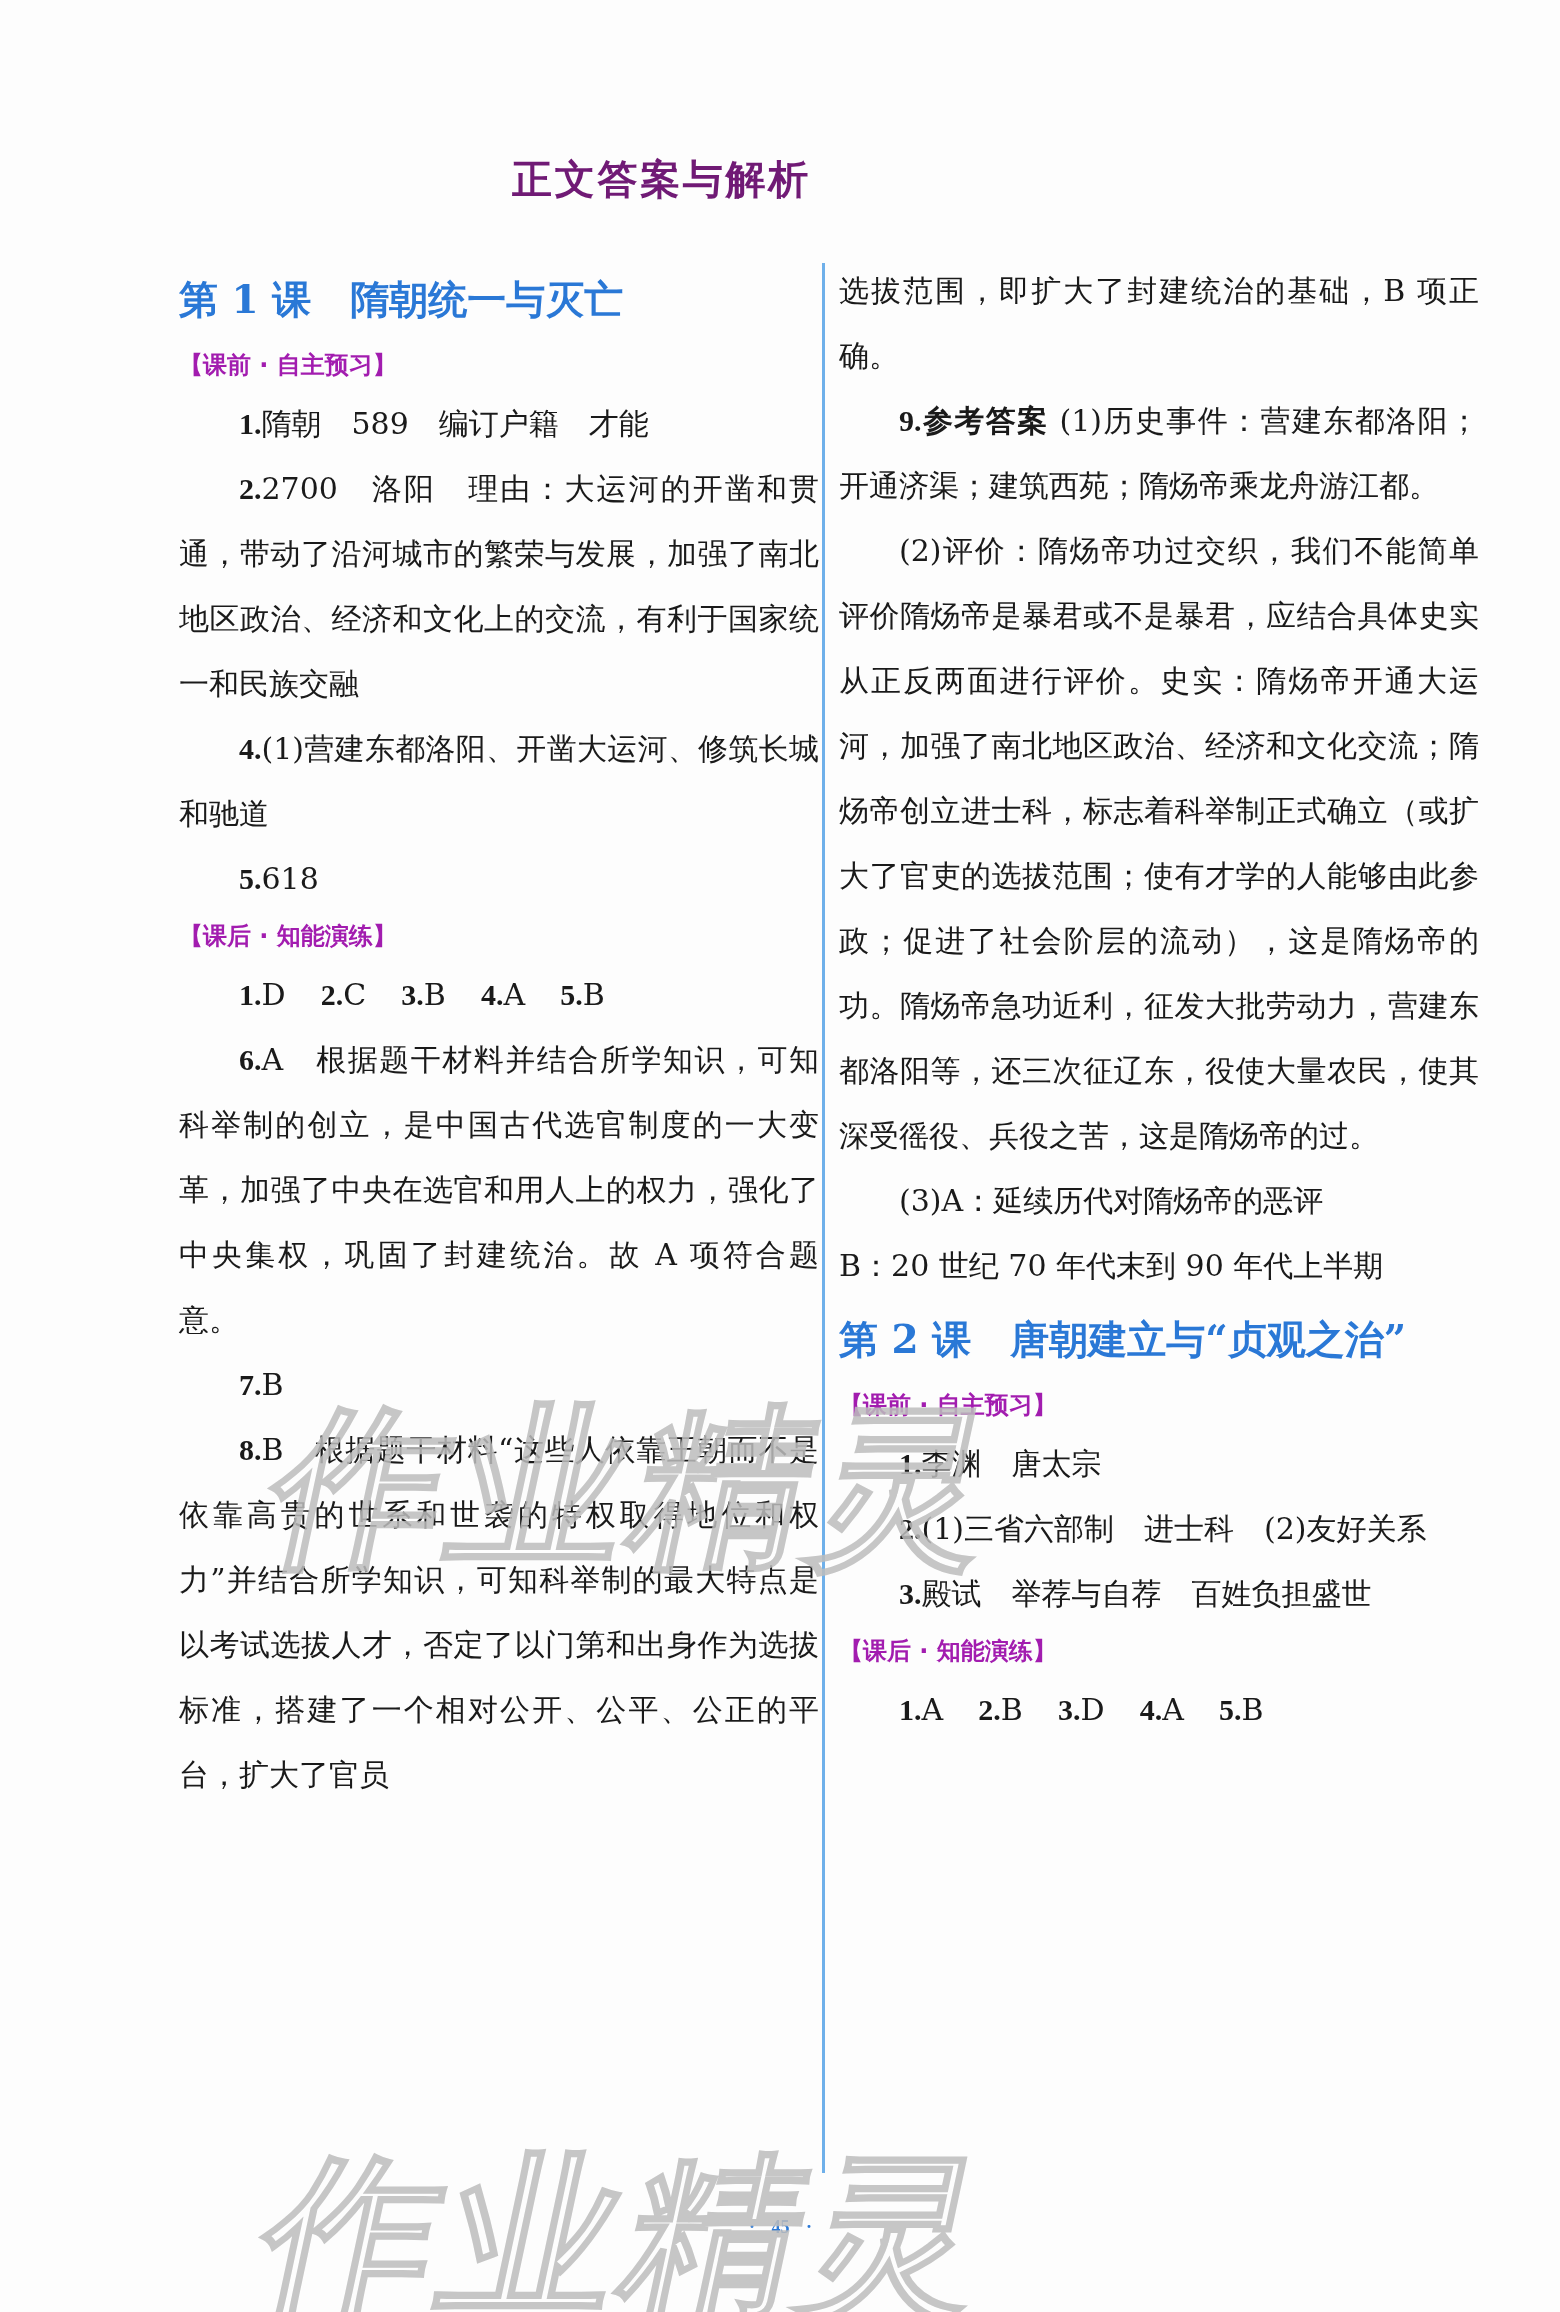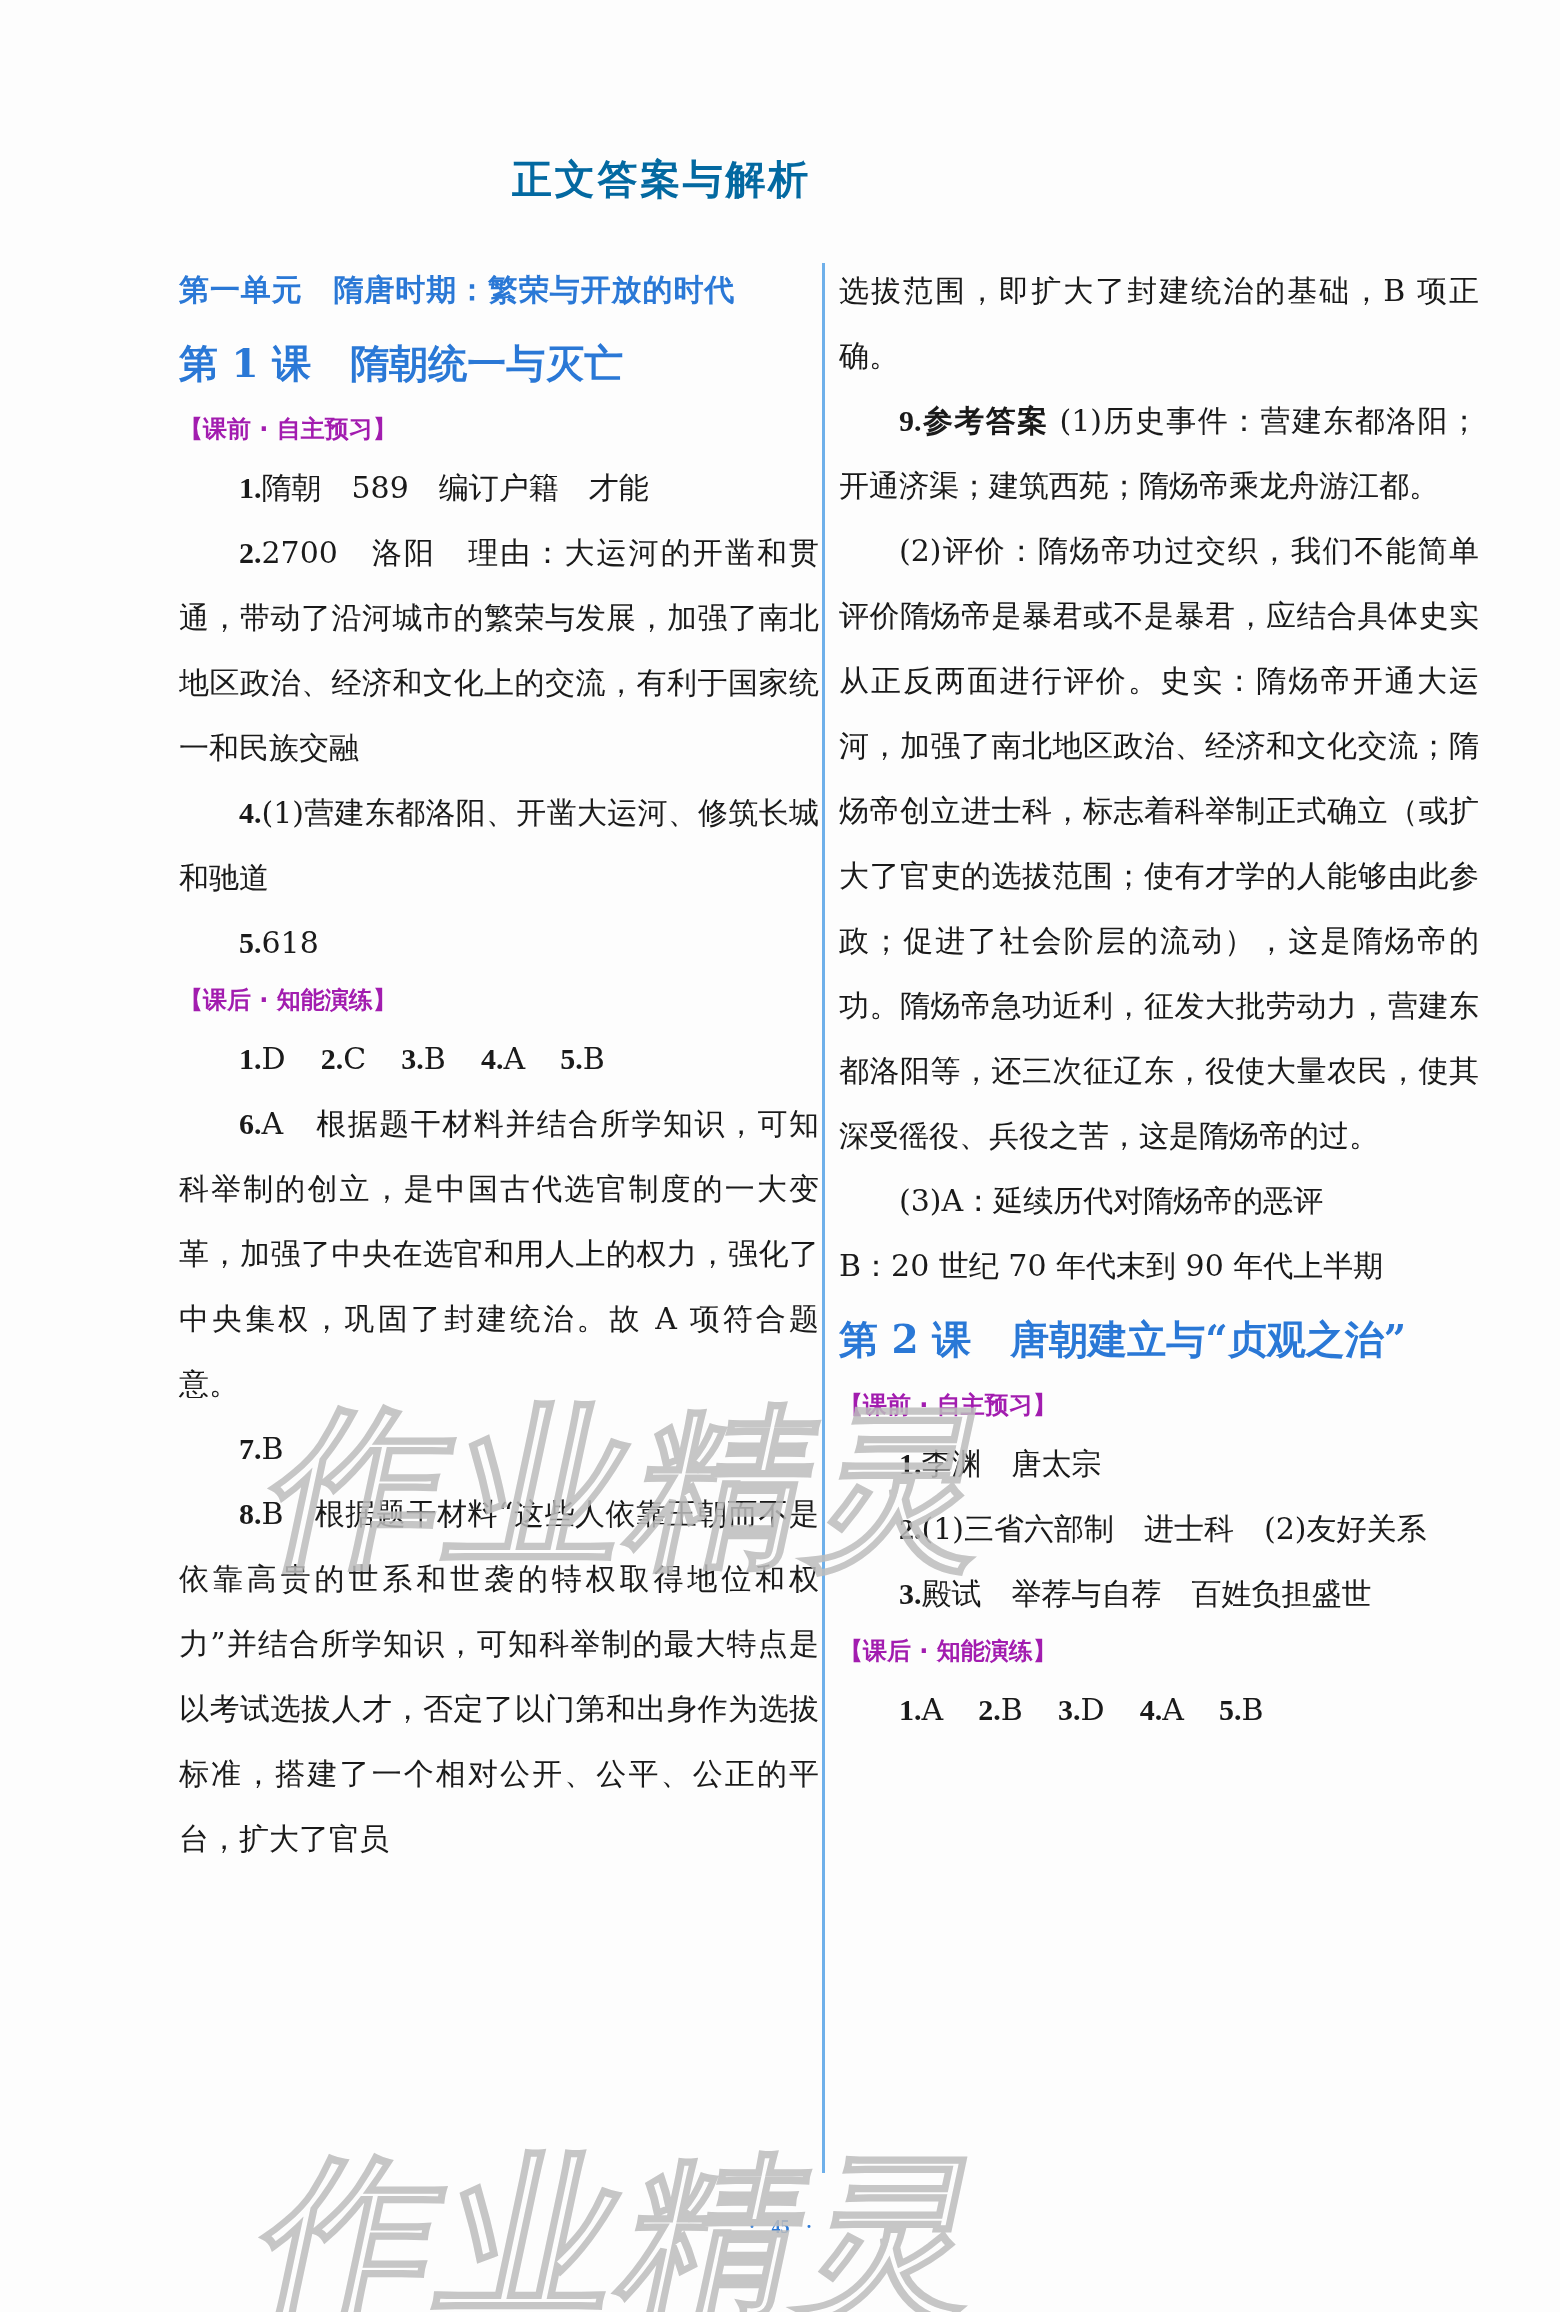--- a/index.html
+++ b/index.html
@@ -10,21 +10,21 @@
     overflow: hidden;
     font-family: "DejaVu Serif", "Liberation Serif", serif;
     color: #1a1a1a;
   }
   .page-title {
     position: absolute; left: 0; width: 1323px; top: 152px;
     text-align: center;
     font-family: "DejaVu Serif", serif;
     font-weight: bold;
     font-size: 40px;
-    color: #0369a1;
+    color: #701a75;
     letter-spacing: 2.7px;
   }
   .col {
     position: absolute; top: 258px;
     width: 640px;
   }
   .col-left { left: 179px; }
   .col-right { left: 839px; }
   .divider {
     position: absolute; left: 822px; top: 263px;
@@ -93,21 +93,20 @@
   .wm2 { left: 265px; top: 2120px; }
 </style>
 </head>
 <body>
 
 <div class="page-title">正文答案与解析</div>
 
 <div class="divider"></div>
 
 <div class="col col-left">
-  <div class="unit-title">第一单元　隋唐时期：繁荣与开放的时代</div>
   <div class="lesson-title">第 1 课　隋朝统一与灭亡</div>
   <div class="section-tag">【课前 · 自主预习】</div>
 
   <p class="para indent"><span class="num">1.</span><span>隋朝　589　编订户籍　才能</span></p>
   <p class="para indent"><span class="num">2.</span><span>2700　洛阳　理由：大运河的开凿和贯通，带动了沿河城市的繁荣与发展，加强了南北地区政治、经济和文化上的交流，有利于国家统一和民族交融</span></p>
   <p class="para indent"><span class="num">4.</span><span>(1)营建东都洛阳、开凿大运河、修筑长城和驰道</span></p>
   <p class="para indent"><span class="num">5.</span><span>618</span></p>
 
   <div class="section-tag">【课后 · 知能演练】</div>
 

